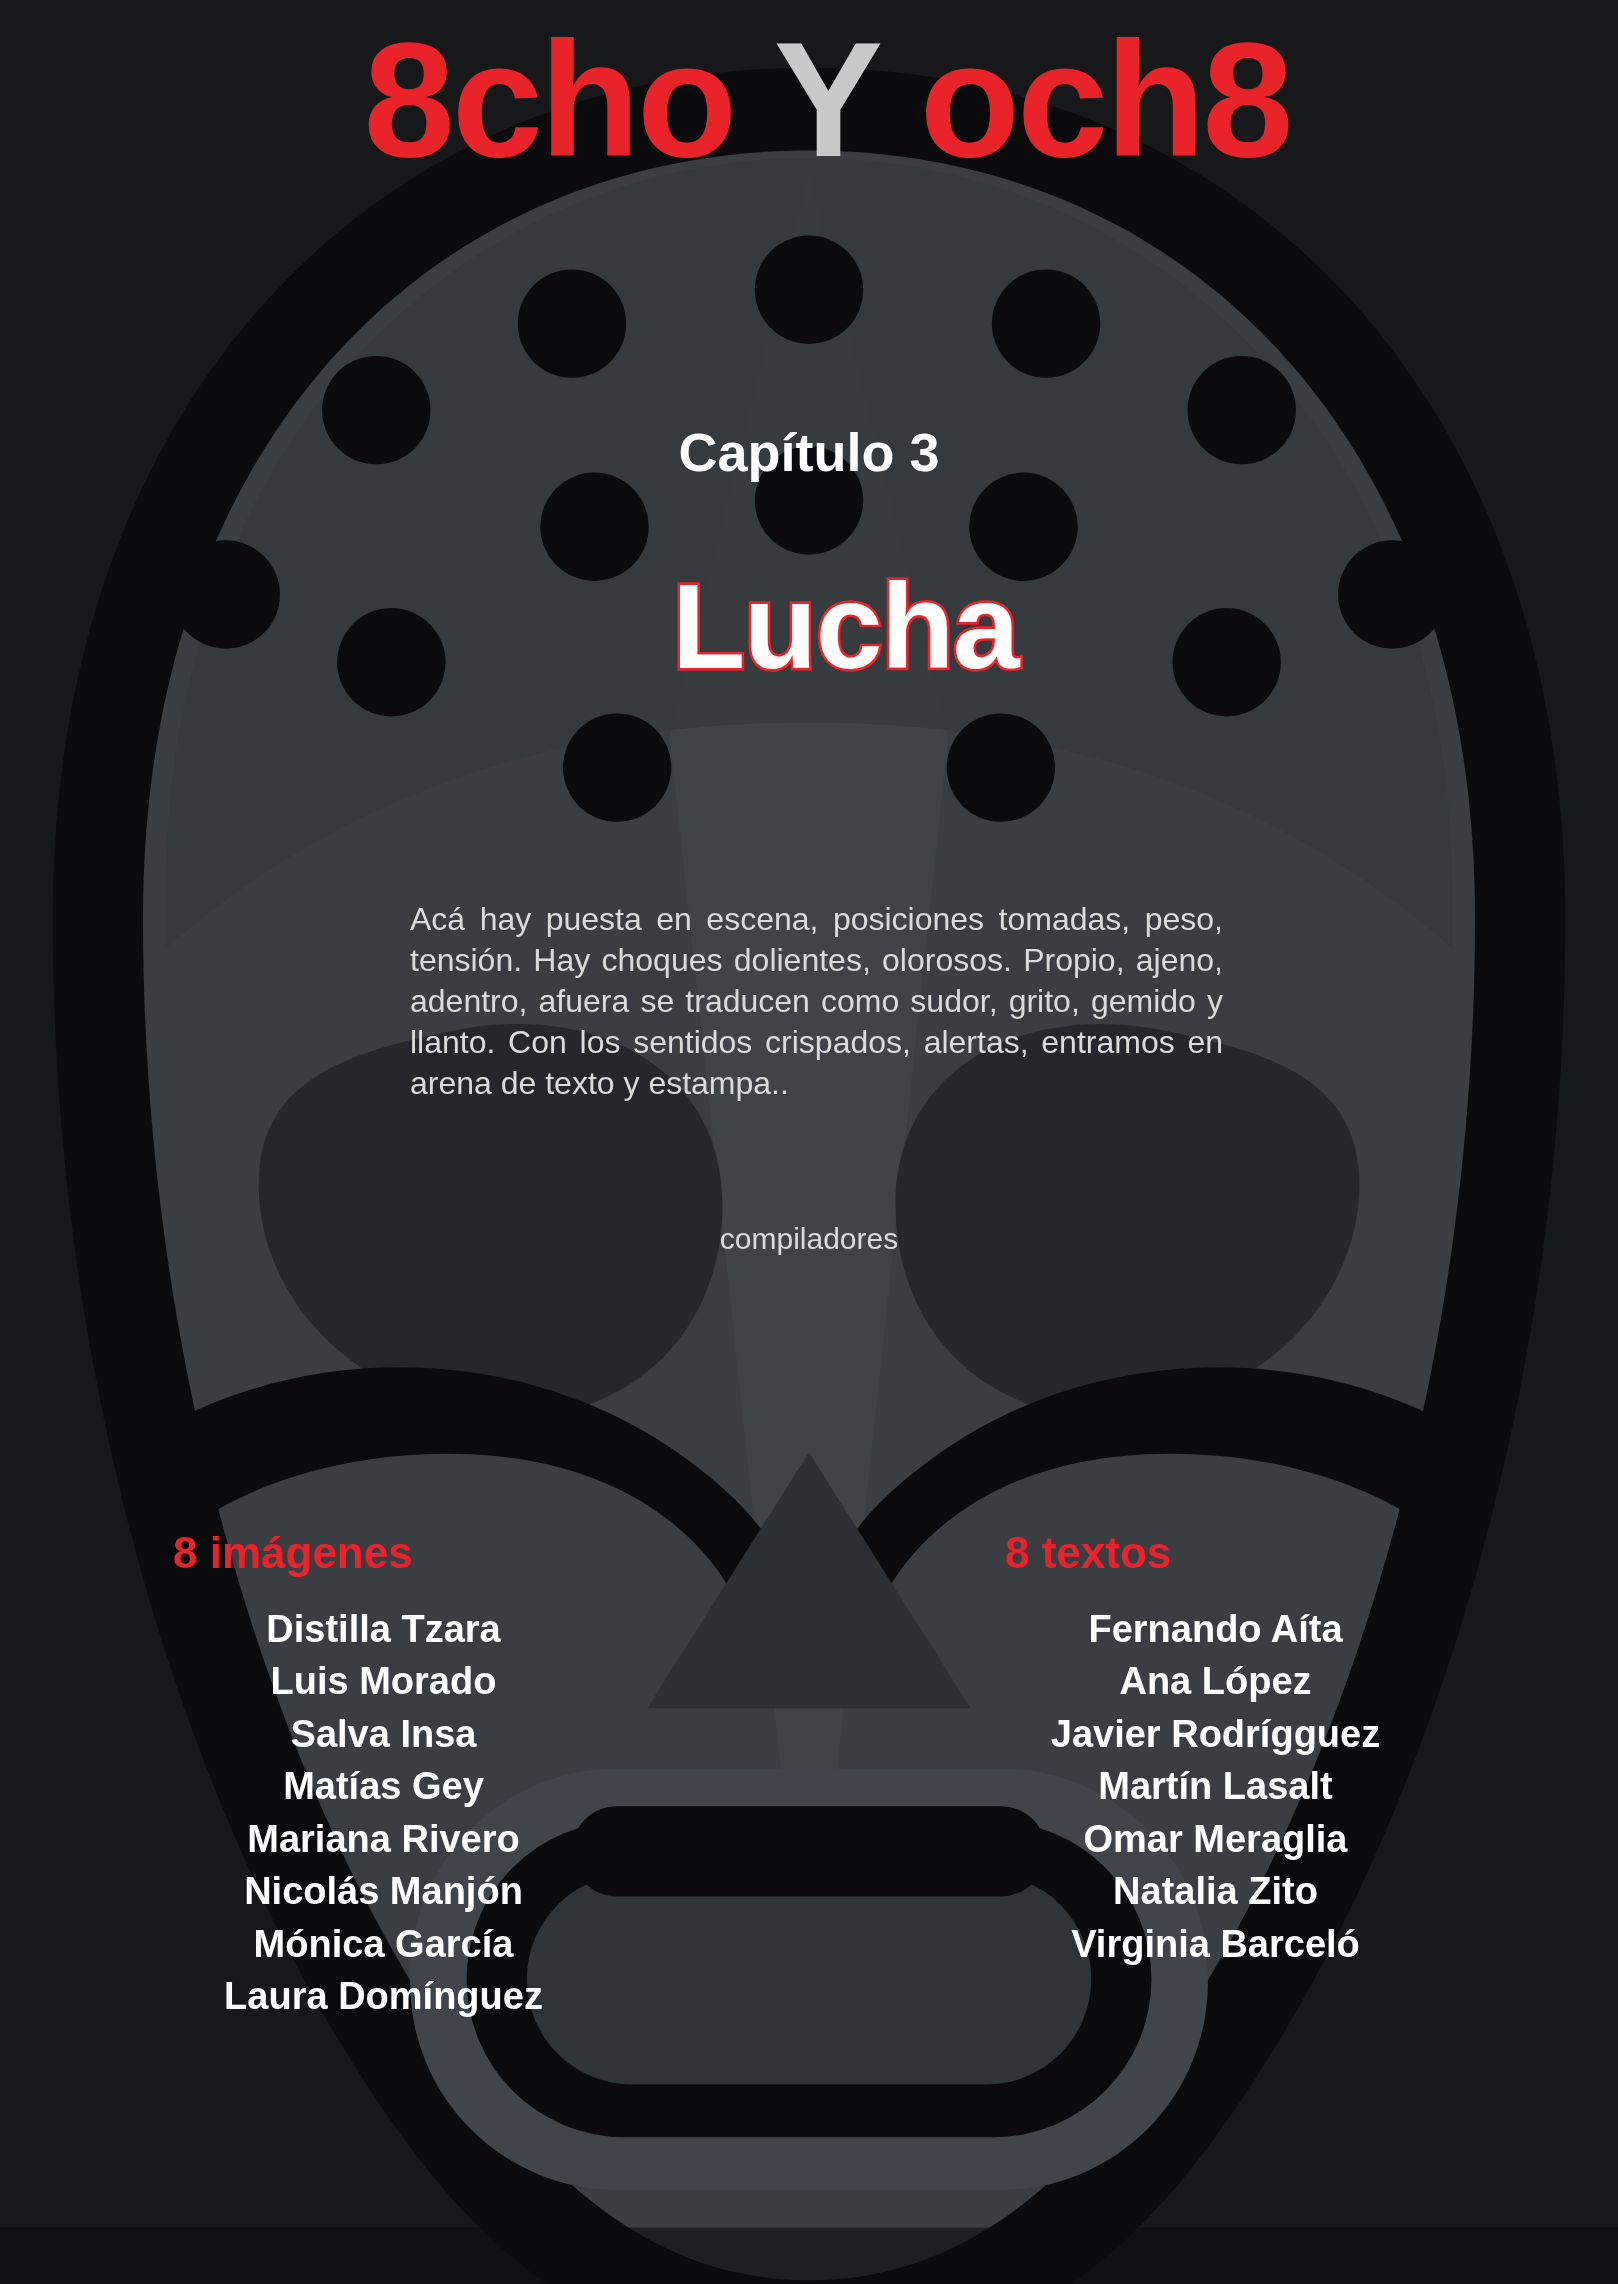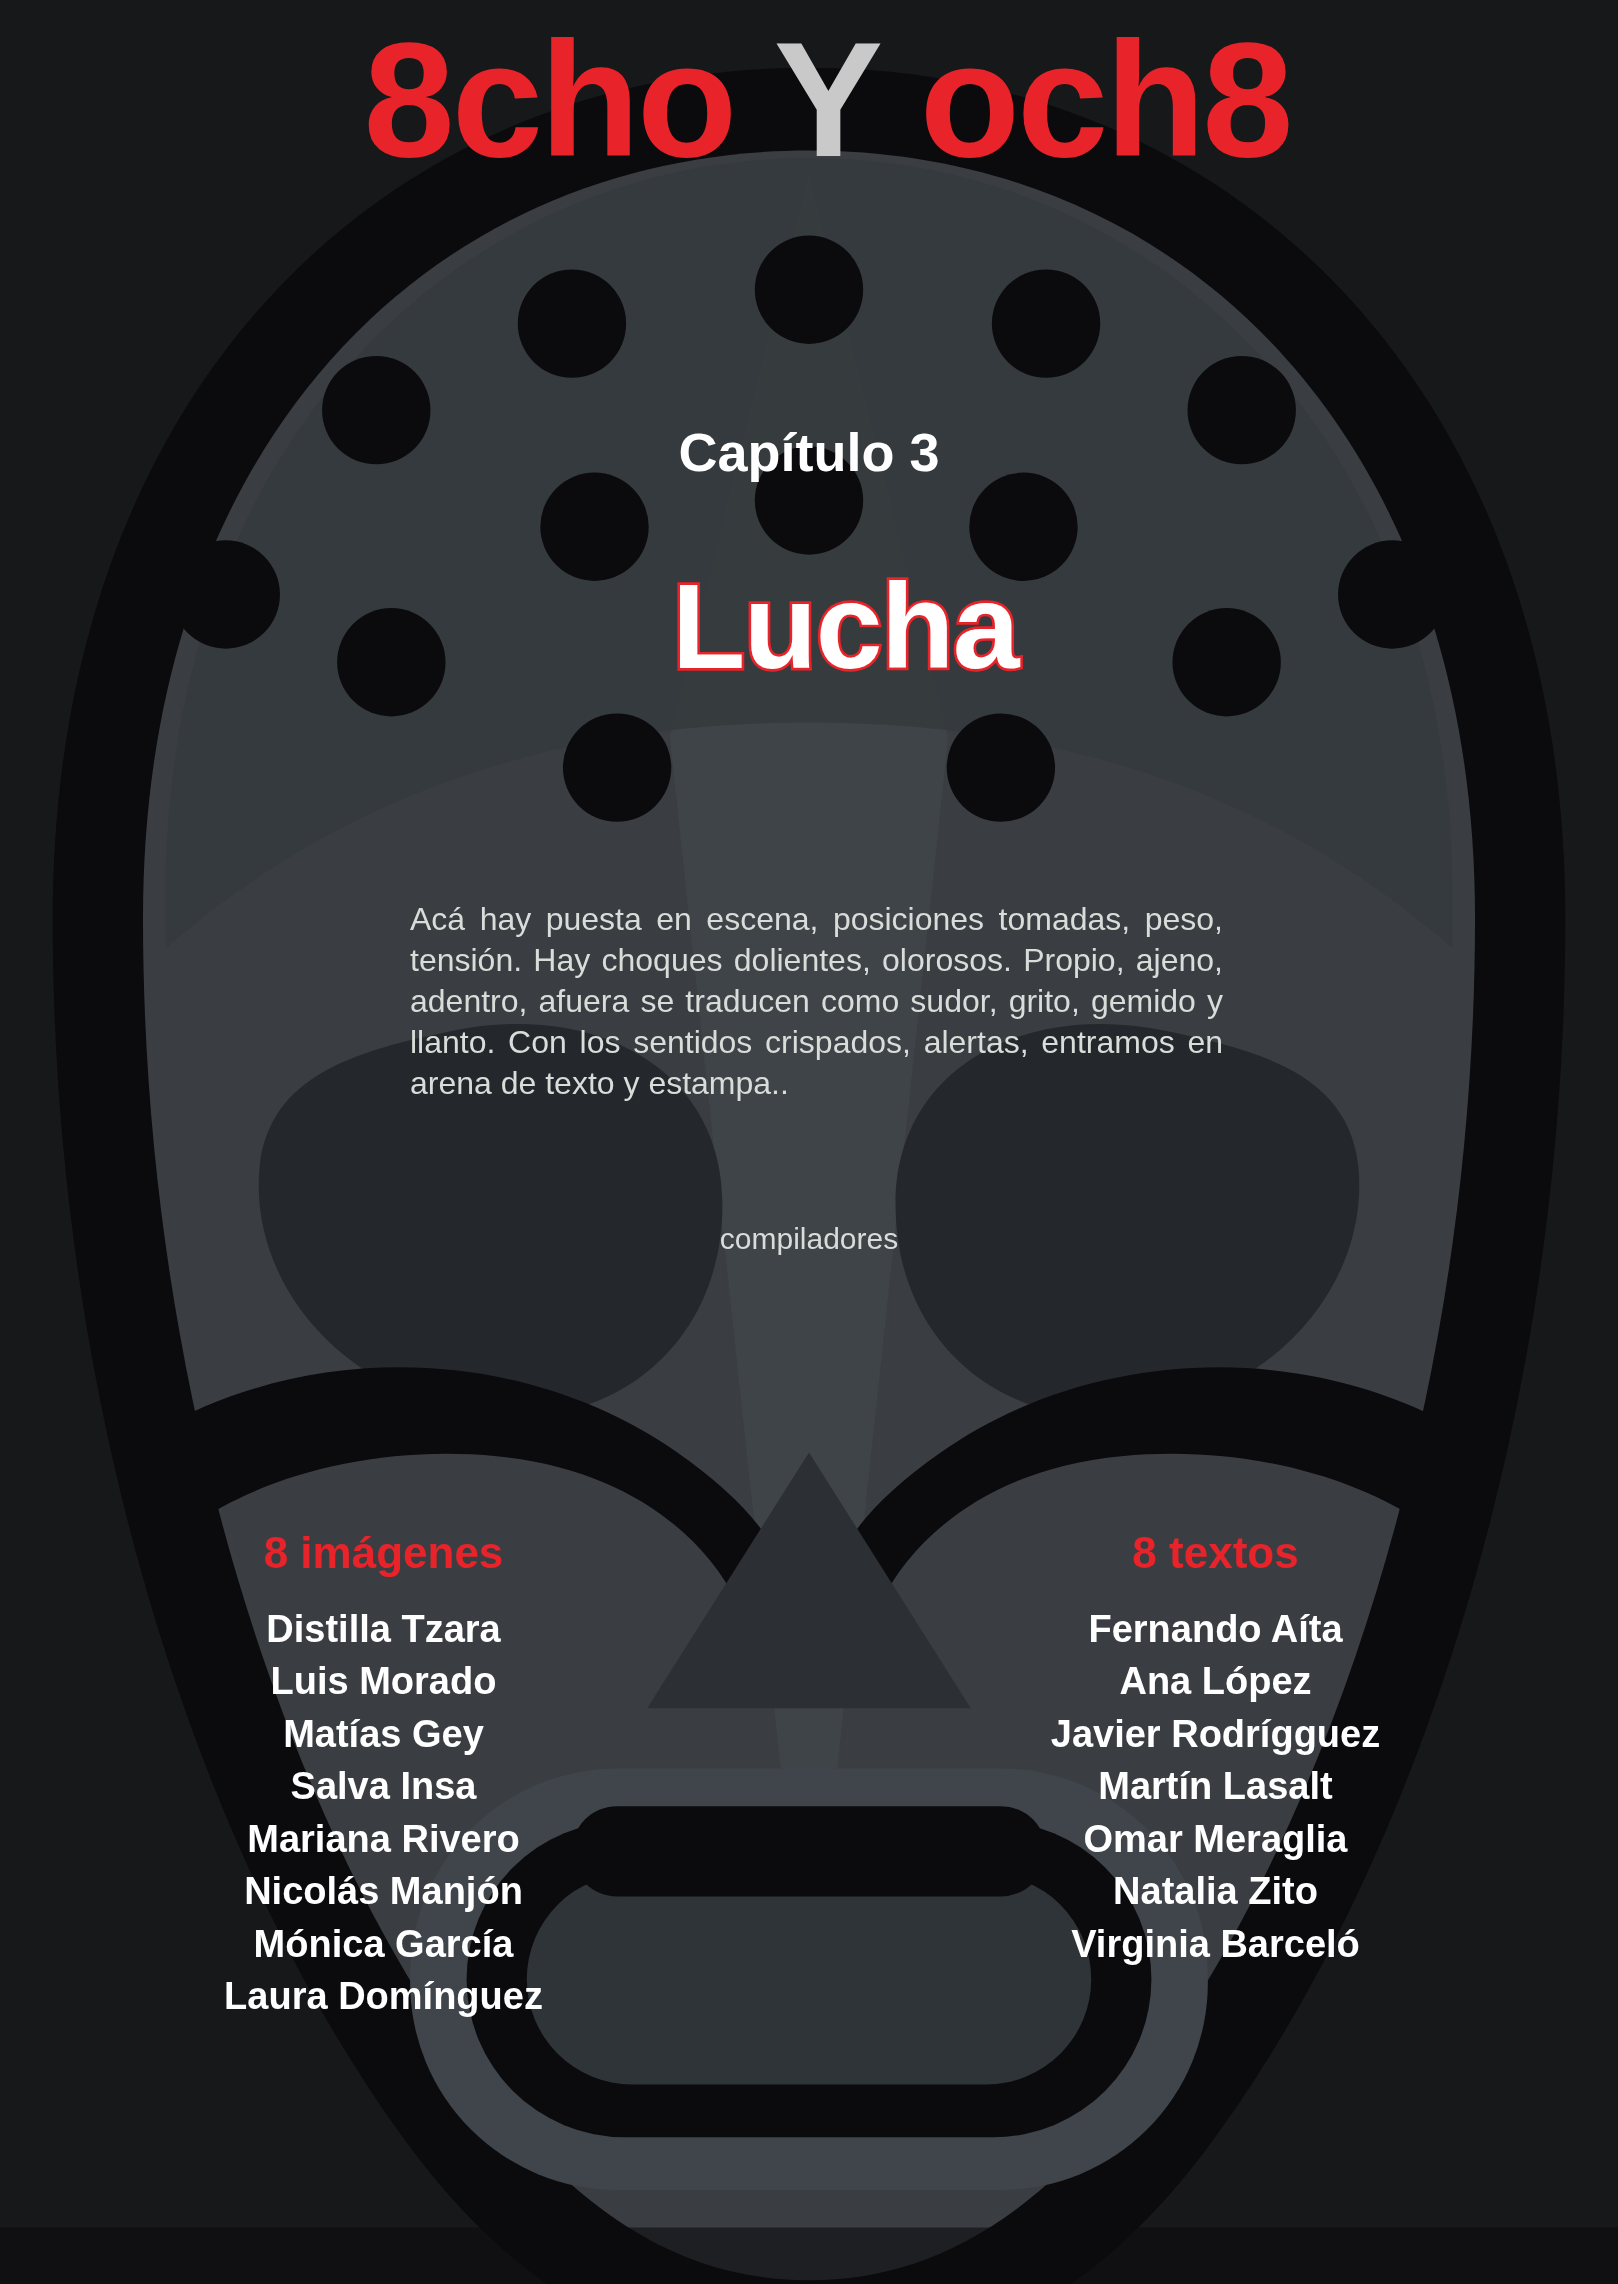--- a/index.html
+++ b/index.html
@@ -97,21 +97,20 @@
     color: #d9dcd8;
     font-size: 30px;
     line-height: 1.3;
   }
 
   .col-head {
     position: absolute;
     color: #e8232a;
     font-weight: bold;
     font-size: 44px;
-    text-align: center;
     width: 421px;
   }
   .col-head.left  { top: 1528px; left: 173px; }
   .col-head.right { top: 1528px; left: 1005px; }
 
   .col-list {
     position: absolute;
     color: #ffffff;
     font-weight: bold;
     font-size: 38px;
@@ -234,22 +233,22 @@
     <div class="blurb">Acá hay puesta en escena, posiciones tomadas, peso, tensión.  Hay choques dolientes, olorosos. Propio, ajeno, adentro, afuera se traducen como sudor, grito, gemido y llanto. Con los sentidos crispados, alertas, entramos en arena de texto y estampa..</div>
 
     <div class="compilers">
       <div>compiladores</div>
     </div>
 
     <div class="col-head left">8 imágenes</div>
     <div class="col-list left">
         <div>Distilla Tzara</div>
         <div>Luis Morado</div>
+        <div>Salva Insa</div>
         <div>Matías Gey</div>
-        <div>Salva Insa</div>
         <div>Mariana Rivero</div>
         <div>Nicolás Manjón</div>
         <div>Mónica García</div>
         <div>Laura Domínguez</div>
       </div>
 
     <div class="col-head right">8 textos</div>
     <div class="col-list right">
         <div>Fernando Aíta</div>
         <div>Ana López</div>

